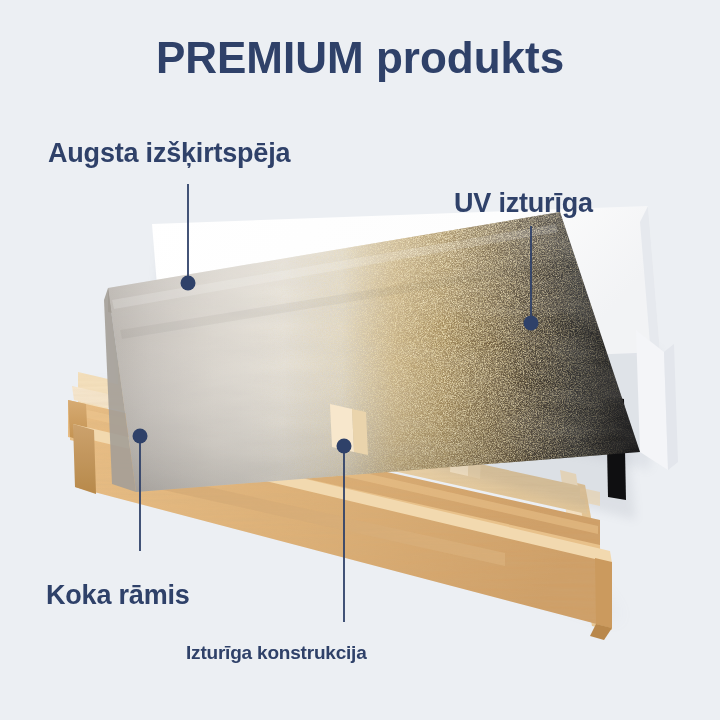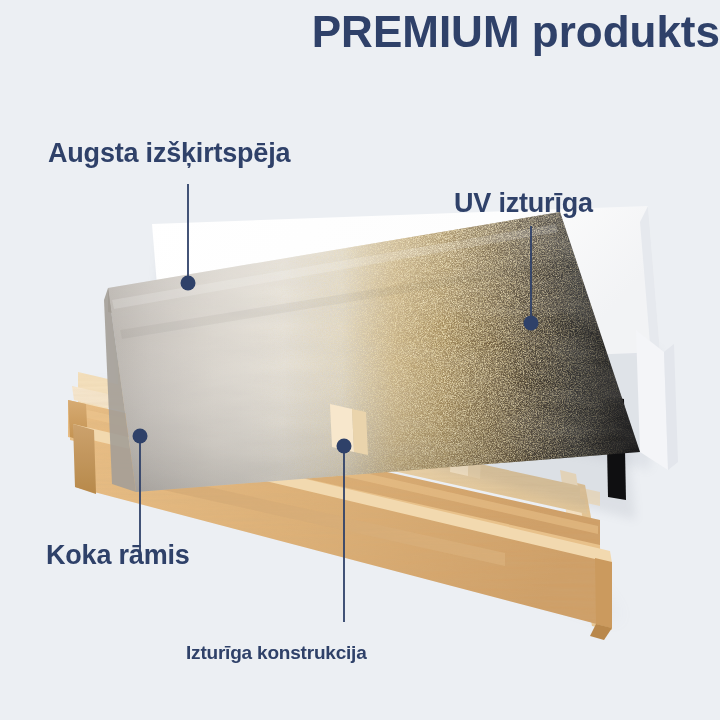--- a/index.html
+++ b/index.html
@@ -27,32 +27,32 @@
   .label {
     position: absolute;
     color: #2f4169;
     font-weight: bold;
     letter-spacing: -0.2px;
     white-space: nowrap;
     line-height: 1;
   }
   #page-title {
     left: 0; right: 0;
-    top: 9px;
-    text-align: right;
+    top: 35px;
+    text-align: center;
     font-size: 44px;
     color: #2f4169;
     font-weight: bold;
     position: absolute;
     line-height: 1.05;
     white-space: nowrap;
   }
   #lbl-resolution { left: 48px;  top: 140px; font-size: 27px; }
   #lbl-uv         { left: 454px; top: 190px; font-size: 27px; }
-  #lbl-frame      { left: 46px;  top: 542px; font-size: 27px; }
+  #lbl-frame      { left: 46px;  top: 582px; font-size: 27px; }
   #lbl-construct  { left: 186px; top: 643px; font-size: 19px; }
 </style>
 </head>
 <body>
 
 <div id="stage">
 
   <svg class="art-svg" viewBox="0 0 720 720" aria-hidden="true">
     <defs>
 

